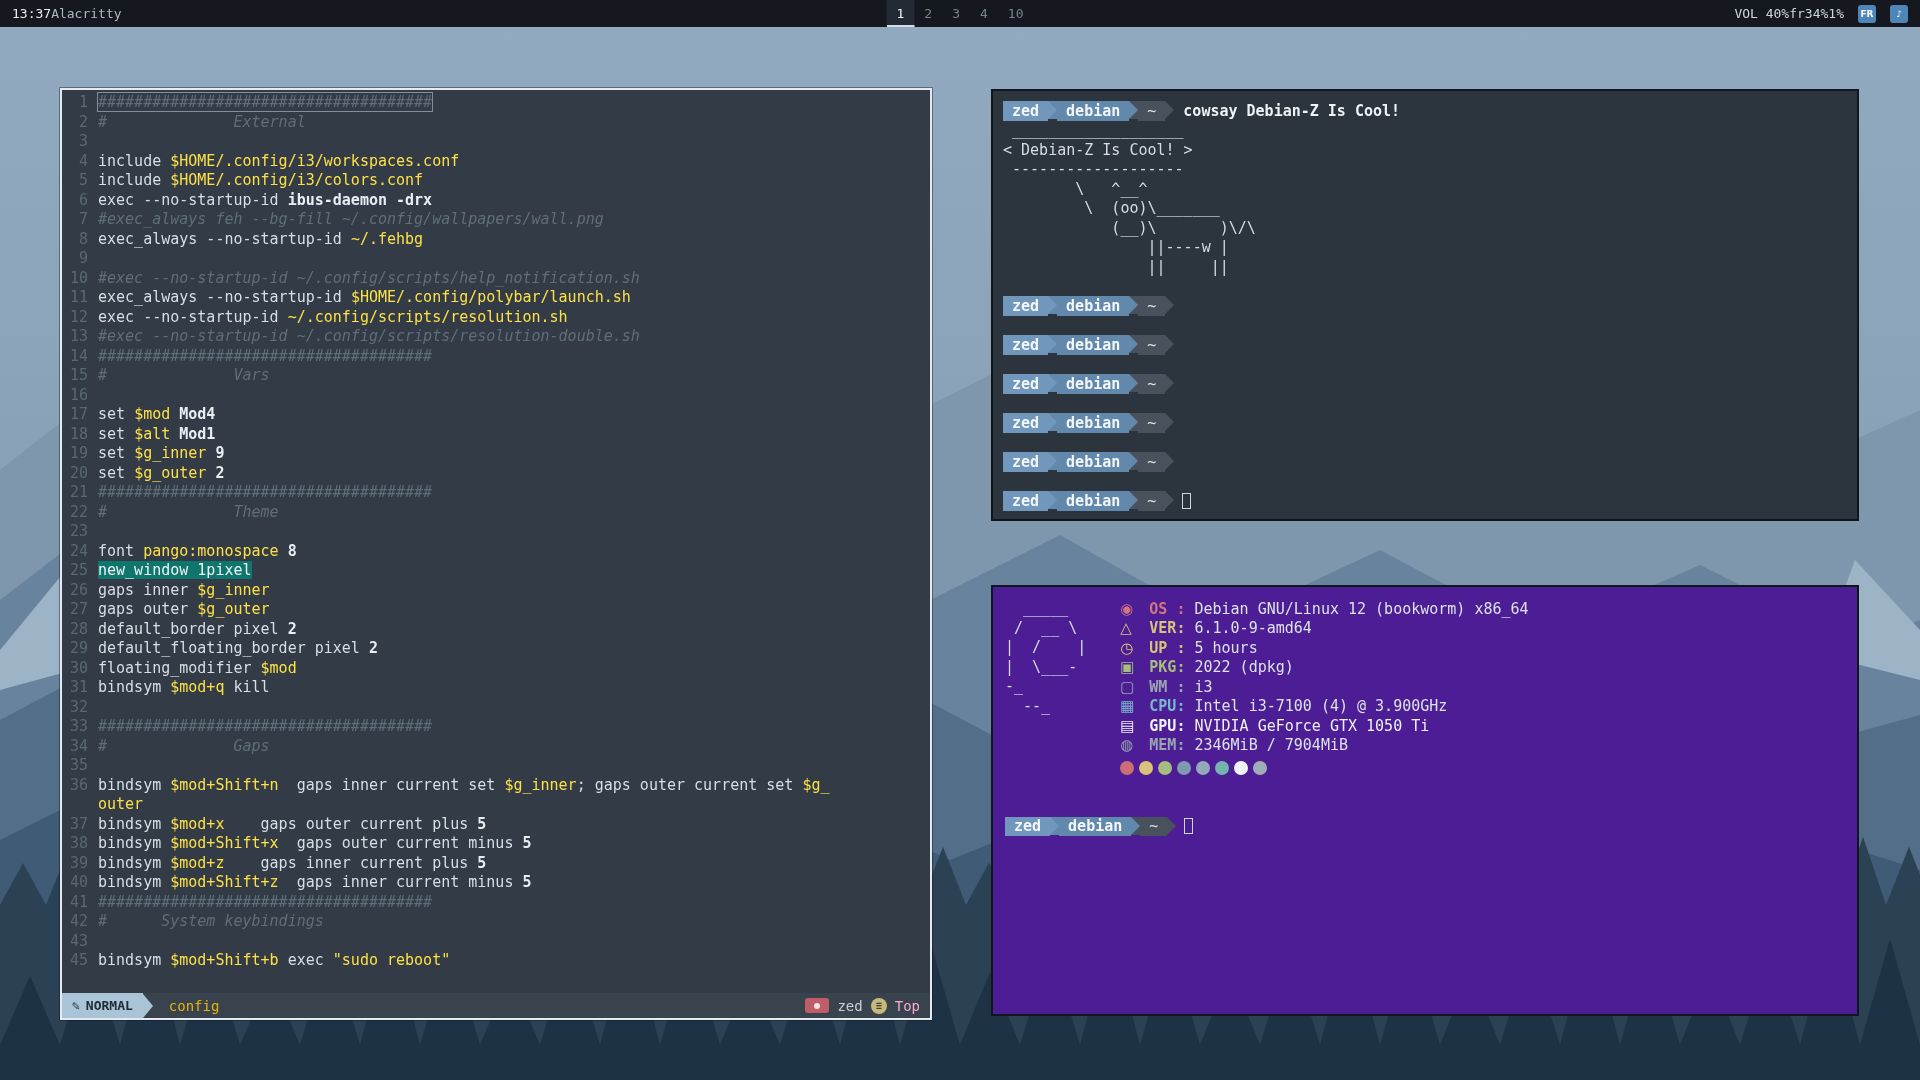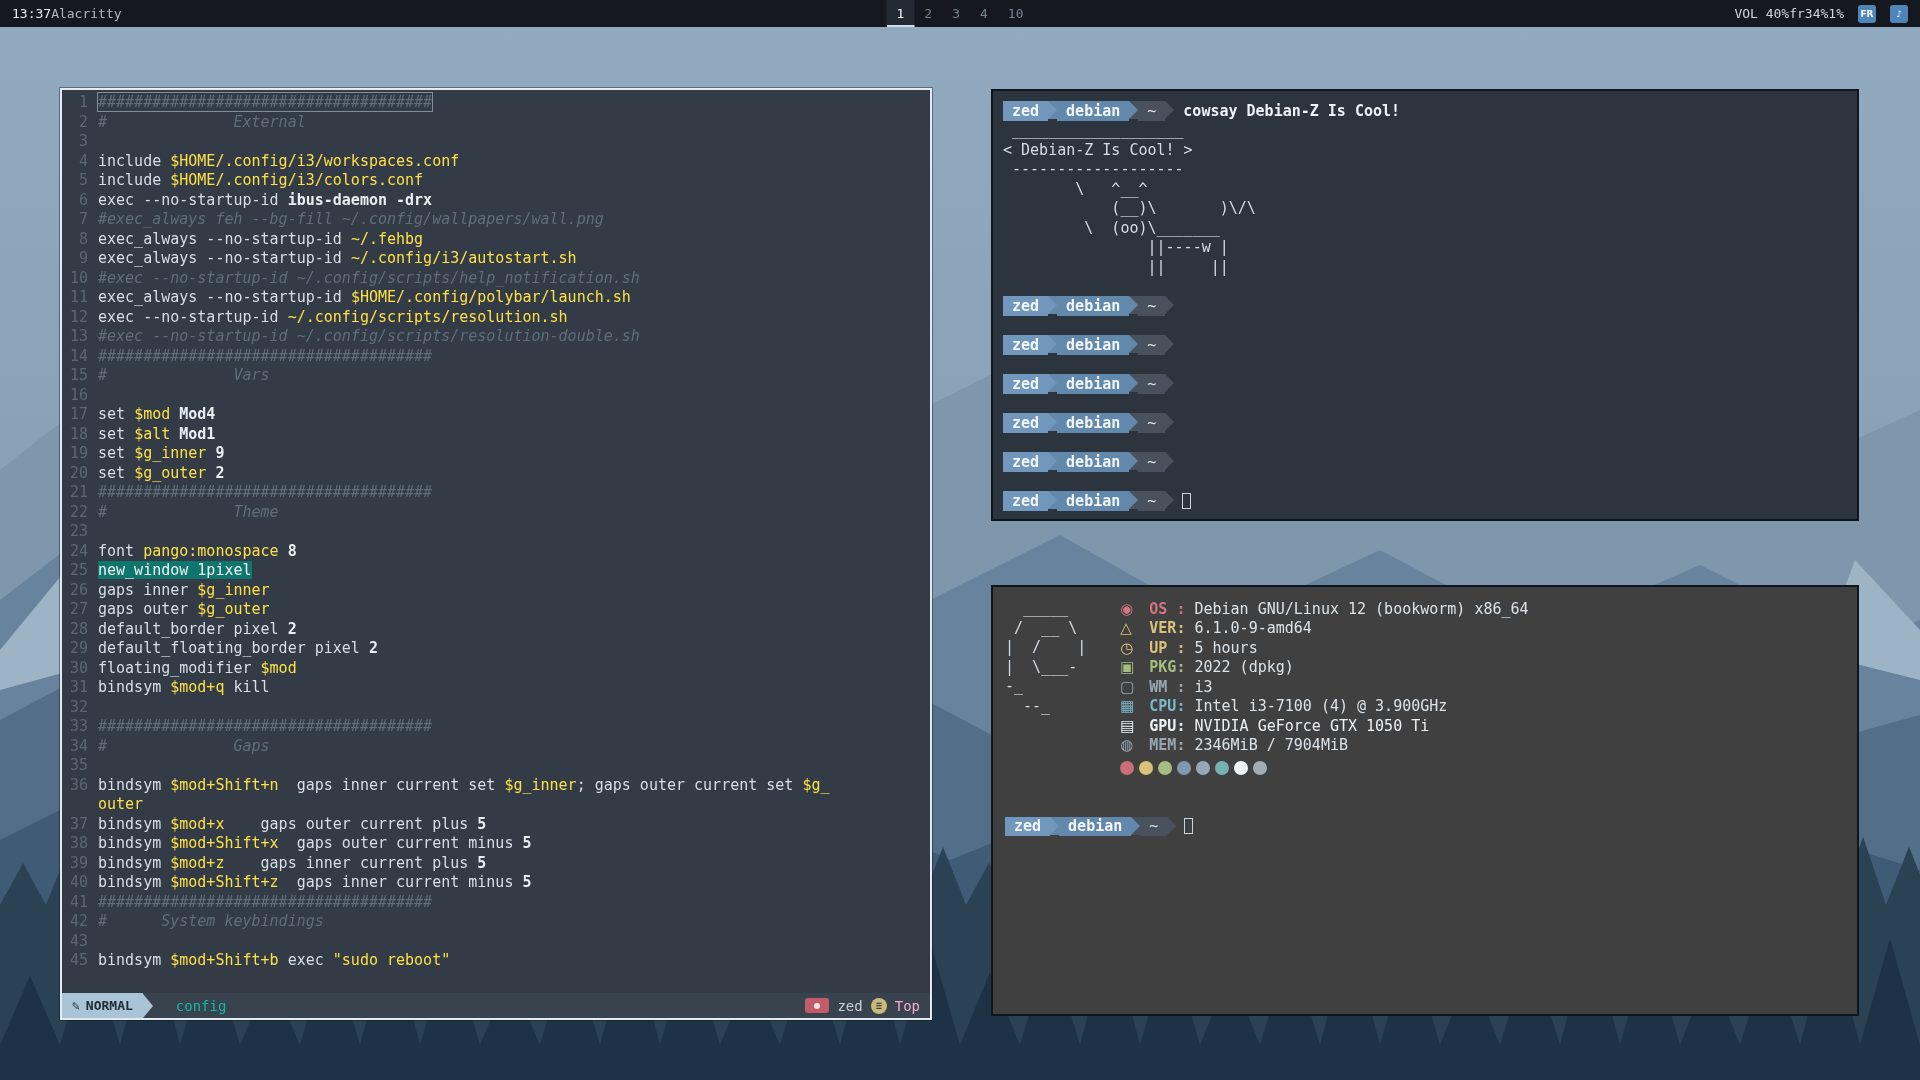--- a/index.html
+++ b/index.html
@@ -23,40 +23,40 @@
     display:flex;align-items:center;justify-content:center;font-size:9px;font-weight:bold;
     font-family:"DejaVu Sans",sans-serif}
 
   
   .window{position:absolute;z-index:3}
   #editor-window{left:60px;top:88px;width:872px;height:932px;border:2px solid #e4eaef;
     background:#323b46;display:flex;flex-direction:column;box-shadow:0 0 0 1px rgba(10,18,26,.4)}
   #term-top{left:991px;top:89px;width:868px;height:432px;border:2px solid #10161d;
     background:#2c343e;padding:10px 10px;overflow:hidden}
   #term-bottom{left:991px;top:585px;width:868px;height:431px;border:2px solid #10161d;
-    background:#404040;padding:12px 12px;overflow:hidden}
+    background:#4c1d95;padding:12px 12px;overflow:hidden}
 
   
   .ebody{flex:1;overflow:hidden;padding-top:3px;font-size:15px}
   .eline{display:flex;height:19.5px;white-space:pre}
   .lnum{width:36px;text-align:right;padding-right:10px;color:#5a6875;flex:none}
   .ltext{white-space:pre}
   .k{color:#d7dee5}
   .t{color:#fde047}
   .c{color:#5f6e7a;font-style:italic}
   .b{color:#e8eef3;font-weight:bold}
   .hl{background:#0f766e;color:#eef4f8}
   .box{outline:1px solid #7f8e9b}
   .statusline{height:25px;background:#39434e;display:flex;align-items:center;
     font-size:14px;color:#9db0bd;flex:none}
   .mode{background:#a9c4d7;color:#222c35;font-weight:bold;height:100%;
     display:flex;align-items:center;padding:0 10px;gap:6px;font-size:13px}
   .sl-tri{width:0;height:0;border-top:12.5px solid transparent;
     border-bottom:12.5px solid transparent;border-left:10px solid #a9c4d7}
-  .fname{margin-left:23px;color:#14b8a6}
+  .fname{margin-left:16px;color:#eab308}
   .sl-right{margin-left:auto;display:flex;align-items:center;gap:8px;padding-right:10px}
   .sl-badge-red{background:#c05d68;border-radius:3px;width:24px;height:15px;
     display:inline-flex;align-items:center;justify-content:center}
   .dot-w{width:6px;height:6px;border-radius:50%;background:#f4e3e5;display:inline-block}
   .sl-user{color:#c6d2db}
   .sl-badge-olive{background:#c9b979;border-radius:50%;width:16px;height:16px;color:#39424c;
     font-size:10px;display:inline-flex;align-items:center;justify-content:center;font-weight:bold}
   .sl-pos{color:#f9a8d4}
 
   
@@ -143,21 +143,21 @@
 <section class="window" id="editor-window">
   <div class="ebody">
       <div class="eline"><span class="lnum">1</span><span class="ltext"><span class="c box">#####################################</span></span></div>
       <div class="eline"><span class="lnum">2</span><span class="ltext"><span class="c">#              External</span></span></div>
       <div class="eline"><span class="lnum">3</span><span class="ltext"></span></div>
       <div class="eline"><span class="lnum">4</span><span class="ltext"><span class="k">include </span><span class="t">$HOME/.config/i3/workspaces.conf</span></span></div>
       <div class="eline"><span class="lnum">5</span><span class="ltext"><span class="k">include </span><span class="t">$HOME/.config/i3/colors.conf</span></span></div>
       <div class="eline"><span class="lnum">6</span><span class="ltext"><span class="k">exec --no-startup-id </span><span class="b">ibus-daemon -drx</span></span></div>
       <div class="eline"><span class="lnum">7</span><span class="ltext"><span class="c">#exec_always feh --bg-fill ~/.config/wallpapers/wall.png</span></span></div>
       <div class="eline"><span class="lnum">8</span><span class="ltext"><span class="k">exec_always --no-startup-id </span><span class="t">~/.fehbg</span></span></div>
-      <div class="eline"><span class="lnum">9</span><span class="ltext"><span class="k">exec_always --no-startup-id </span><span class="t">~/.config/i3/autostart.sh</span></span></div>
+      <div class="eline"><span class="lnum">9</span></div>
       <div class="eline"><span class="lnum">10</span><span class="ltext"><span class="c">#exec --no-startup-id ~/.config/scripts/help_notification.sh</span></span></div>
       <div class="eline"><span class="lnum">11</span><span class="ltext"><span class="k">exec_always --no-startup-id </span><span class="t">$HOME/.config/polybar/launch.sh</span></span></div>
       <div class="eline"><span class="lnum">12</span><span class="ltext"><span class="k">exec --no-startup-id </span><span class="t">~/.config/scripts/resolution.sh</span></span></div>
       <div class="eline"><span class="lnum">13</span><span class="ltext"><span class="c">#exec --no-startup-id ~/.config/scripts/resolution-double.sh</span></span></div>
       <div class="eline"><span class="lnum">14</span><span class="ltext"><span class="c">#####################################</span></span></div>
       <div class="eline"><span class="lnum">15</span><span class="ltext"><span class="c">#              Vars</span></span></div>
       <div class="eline"><span class="lnum">16</span><span class="ltext"></span></div>
       <div class="eline"><span class="lnum">17</span><span class="ltext"><span class="k">set </span><span class="t">$mod</span><span class="b"> Mod4</span></span></div>
       <div class="eline"><span class="lnum">18</span><span class="ltext"><span class="k">set </span><span class="t">$alt</span><span class="b"> Mod1</span></span></div>
       <div class="eline"><span class="lnum">19</span><span class="ltext"><span class="k">set </span><span class="t">$g_inner</span><span class="b"> 9</span></span></div>
@@ -206,22 +206,22 @@
   </footer>
 </section>
 
 <section class="window term" id="term-top">
   <div>
       <div class="trow"><span class="prompt"><span class="seg s1">zed</span><span class="ptri t1"></span><span class="seg s2">debian</span><span class="ptri t2"></span><span class="seg s3">~</span><span class="ptri t3"></span></span><span class="cmd"> cowsay Debian-Z Is Cool!</span></div>
       <div class="trow"><span> ___________________</span></div>
       <div class="trow"><span>&lt; Debian-Z Is Cool! &gt;</span></div>
       <div class="trow"><span> -------------------</span></div>
       <div class="trow"><span>        \   ^__^</span></div>
+      <div class="trow"><span>         \  (oo)\_______</span></div>
       <div class="trow"><span>            (__)\       )\/\</span></div>
-      <div class="trow"><span>         \  (oo)\_______</span></div>
       <div class="trow"><span>                ||----w |</span></div>
       <div class="trow"><span>                ||     ||</span></div>
       <div class="trow"><span></span></div>
       <div class="trow"><span class="prompt"><span class="seg s1">zed</span><span class="ptri t1"></span><span class="seg s2">debian</span><span class="ptri t2"></span><span class="seg s3">~</span><span class="ptri t3"></span></span></div>
       <div class="trow"><span></span></div>
       <div class="trow"><span class="prompt"><span class="seg s1">zed</span><span class="ptri t1"></span><span class="seg s2">debian</span><span class="ptri t2"></span><span class="seg s3">~</span><span class="ptri t3"></span></span></div>
       <div class="trow"><span></span></div>
       <div class="trow"><span class="prompt"><span class="seg s1">zed</span><span class="ptri t1"></span><span class="seg s2">debian</span><span class="ptri t2"></span><span class="seg s3">~</span><span class="ptri t3"></span></span></div>
       <div class="trow"><span></span></div>
       <div class="trow"><span class="prompt"><span class="seg s1">zed</span><span class="ptri t1"></span><span class="seg s2">debian</span><span class="ptri t2"></span><span class="seg s3">~</span><span class="ptri t3"></span></span></div>

